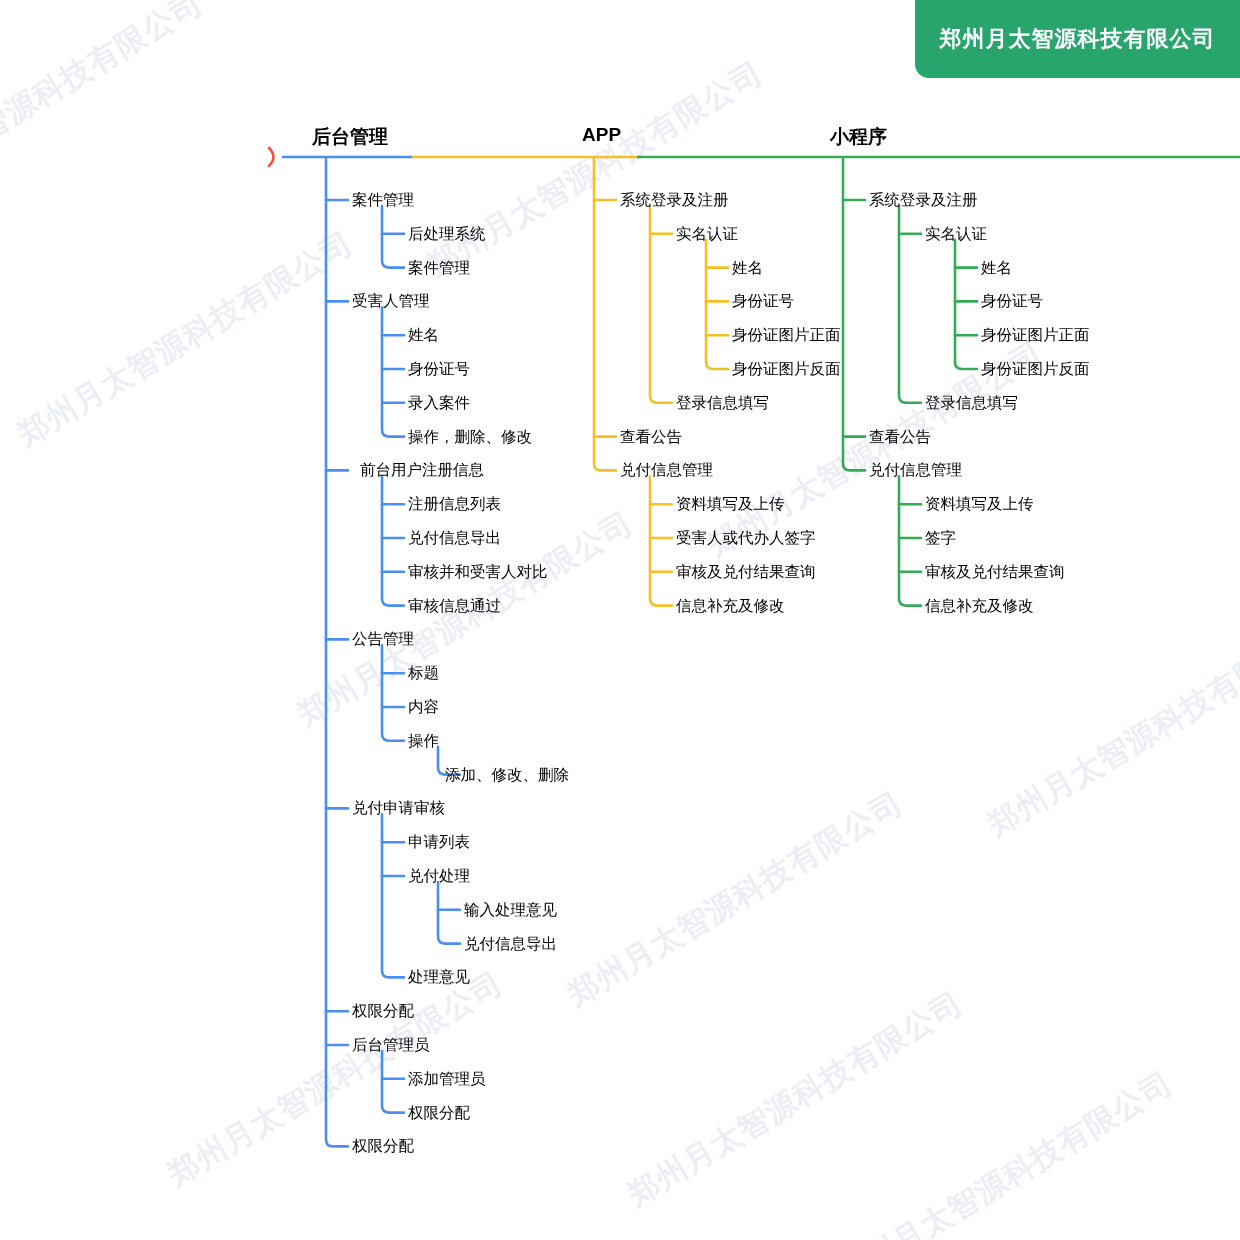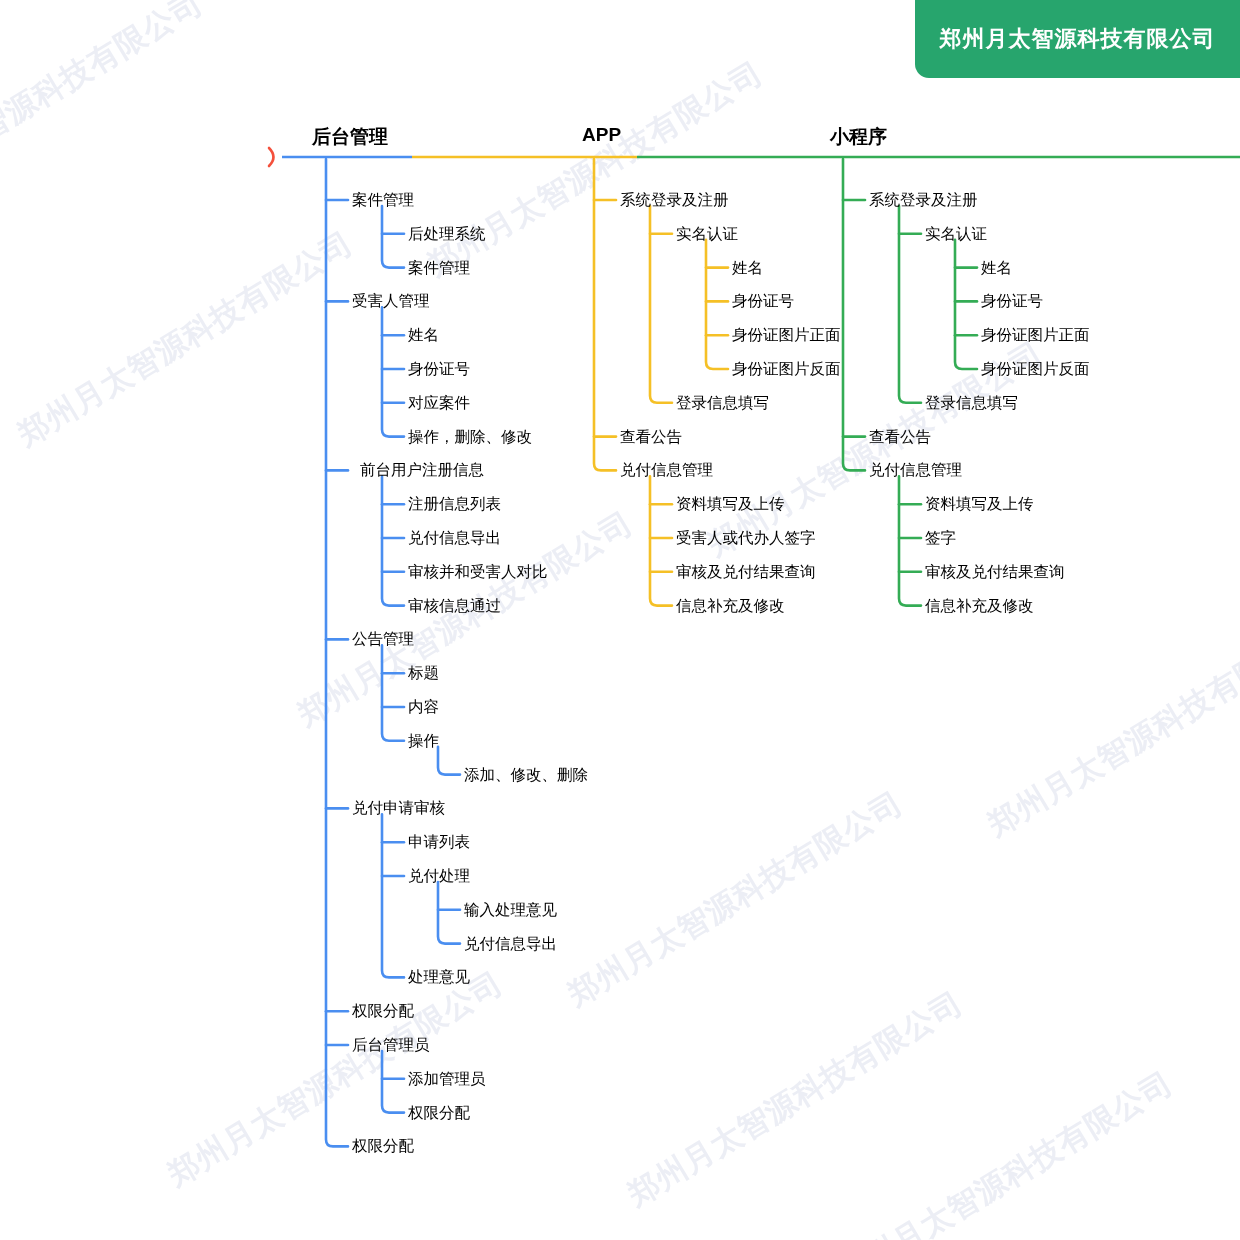--- a/index.html
+++ b/index.html
@@ -222,32 +222,32 @@
 
 
   <div id="labels">
       <div class="branch-head" style="left: 312px; top: 124px;">后台管理</div>
       <div class="node-label" style="left: 352px; top: 191px;">案件管理</div>
       <div class="node-label" style="left: 408px; top: 224.8px;">后处理系统</div>
       <div class="node-label" style="left: 408px; top: 258.6px;">案件管理</div>
       <div class="node-label" style="left: 352px; top: 292.4px;">受害人管理</div>
       <div class="node-label" style="left: 408px; top: 326.2px;">姓名</div>
       <div class="node-label" style="left: 408px; top: 360px;">身份证号</div>
-      <div class="node-label" style="left: 408px; top: 393.8px;">对应案件</div>
+      <div class="node-label" style="left: 408px; top: 393.8px;">录入案件</div>
       <div class="node-label" style="left: 408px; top: 427.6px;">操作，删除、修改</div>
       <div class="node-label" style="left: 352px; top: 461.4px; margin-left: 8px;">前台用户注册信息</div>
       <div class="node-label" style="left: 408px; top: 495.2px;">注册信息列表</div>
       <div class="node-label" style="left: 408px; top: 529px;">兑付信息导出</div>
       <div class="node-label" style="left: 408px; top: 562.8px;">审核并和受害人对比</div>
       <div class="node-label" style="left: 408px; top: 596.6px;">审核信息通过</div>
       <div class="node-label" style="left: 352px; top: 630.4px;">公告管理</div>
       <div class="node-label" style="left: 408px; top: 664.2px;">标题</div>
       <div class="node-label" style="left: 408px; top: 698px;">内容</div>
       <div class="node-label" style="left: 408px; top: 731.8px;">操作</div>
-      <div class="node-label" style="left: 464px; top: 765.6px;">添加、修改、删除</div>
+      <div class="node-label" style="left: 445px; top: 765.6px;">添加、修改、删除</div>
       <div class="node-label" style="left: 352px; top: 799.4px;">兑付申请审核</div>
       <div class="node-label" style="left: 408px; top: 833.2px;">申请列表</div>
       <div class="node-label" style="left: 408px; top: 867px;">兑付处理</div>
       <div class="node-label" style="left: 464px; top: 900.8px;">输入处理意见</div>
       <div class="node-label" style="left: 464px; top: 934.6px;">兑付信息导出</div>
       <div class="node-label" style="left: 408px; top: 968.4px;">处理意见</div>
       <div class="node-label" style="left: 352px; top: 1002.2px;">权限分配</div>
       <div class="node-label" style="left: 352px; top: 1036px;">后台管理员</div>
       <div class="node-label" style="left: 408px; top: 1069.8px;">添加管理员</div>
       <div class="node-label" style="left: 408px; top: 1103.6px;">权限分配</div>

